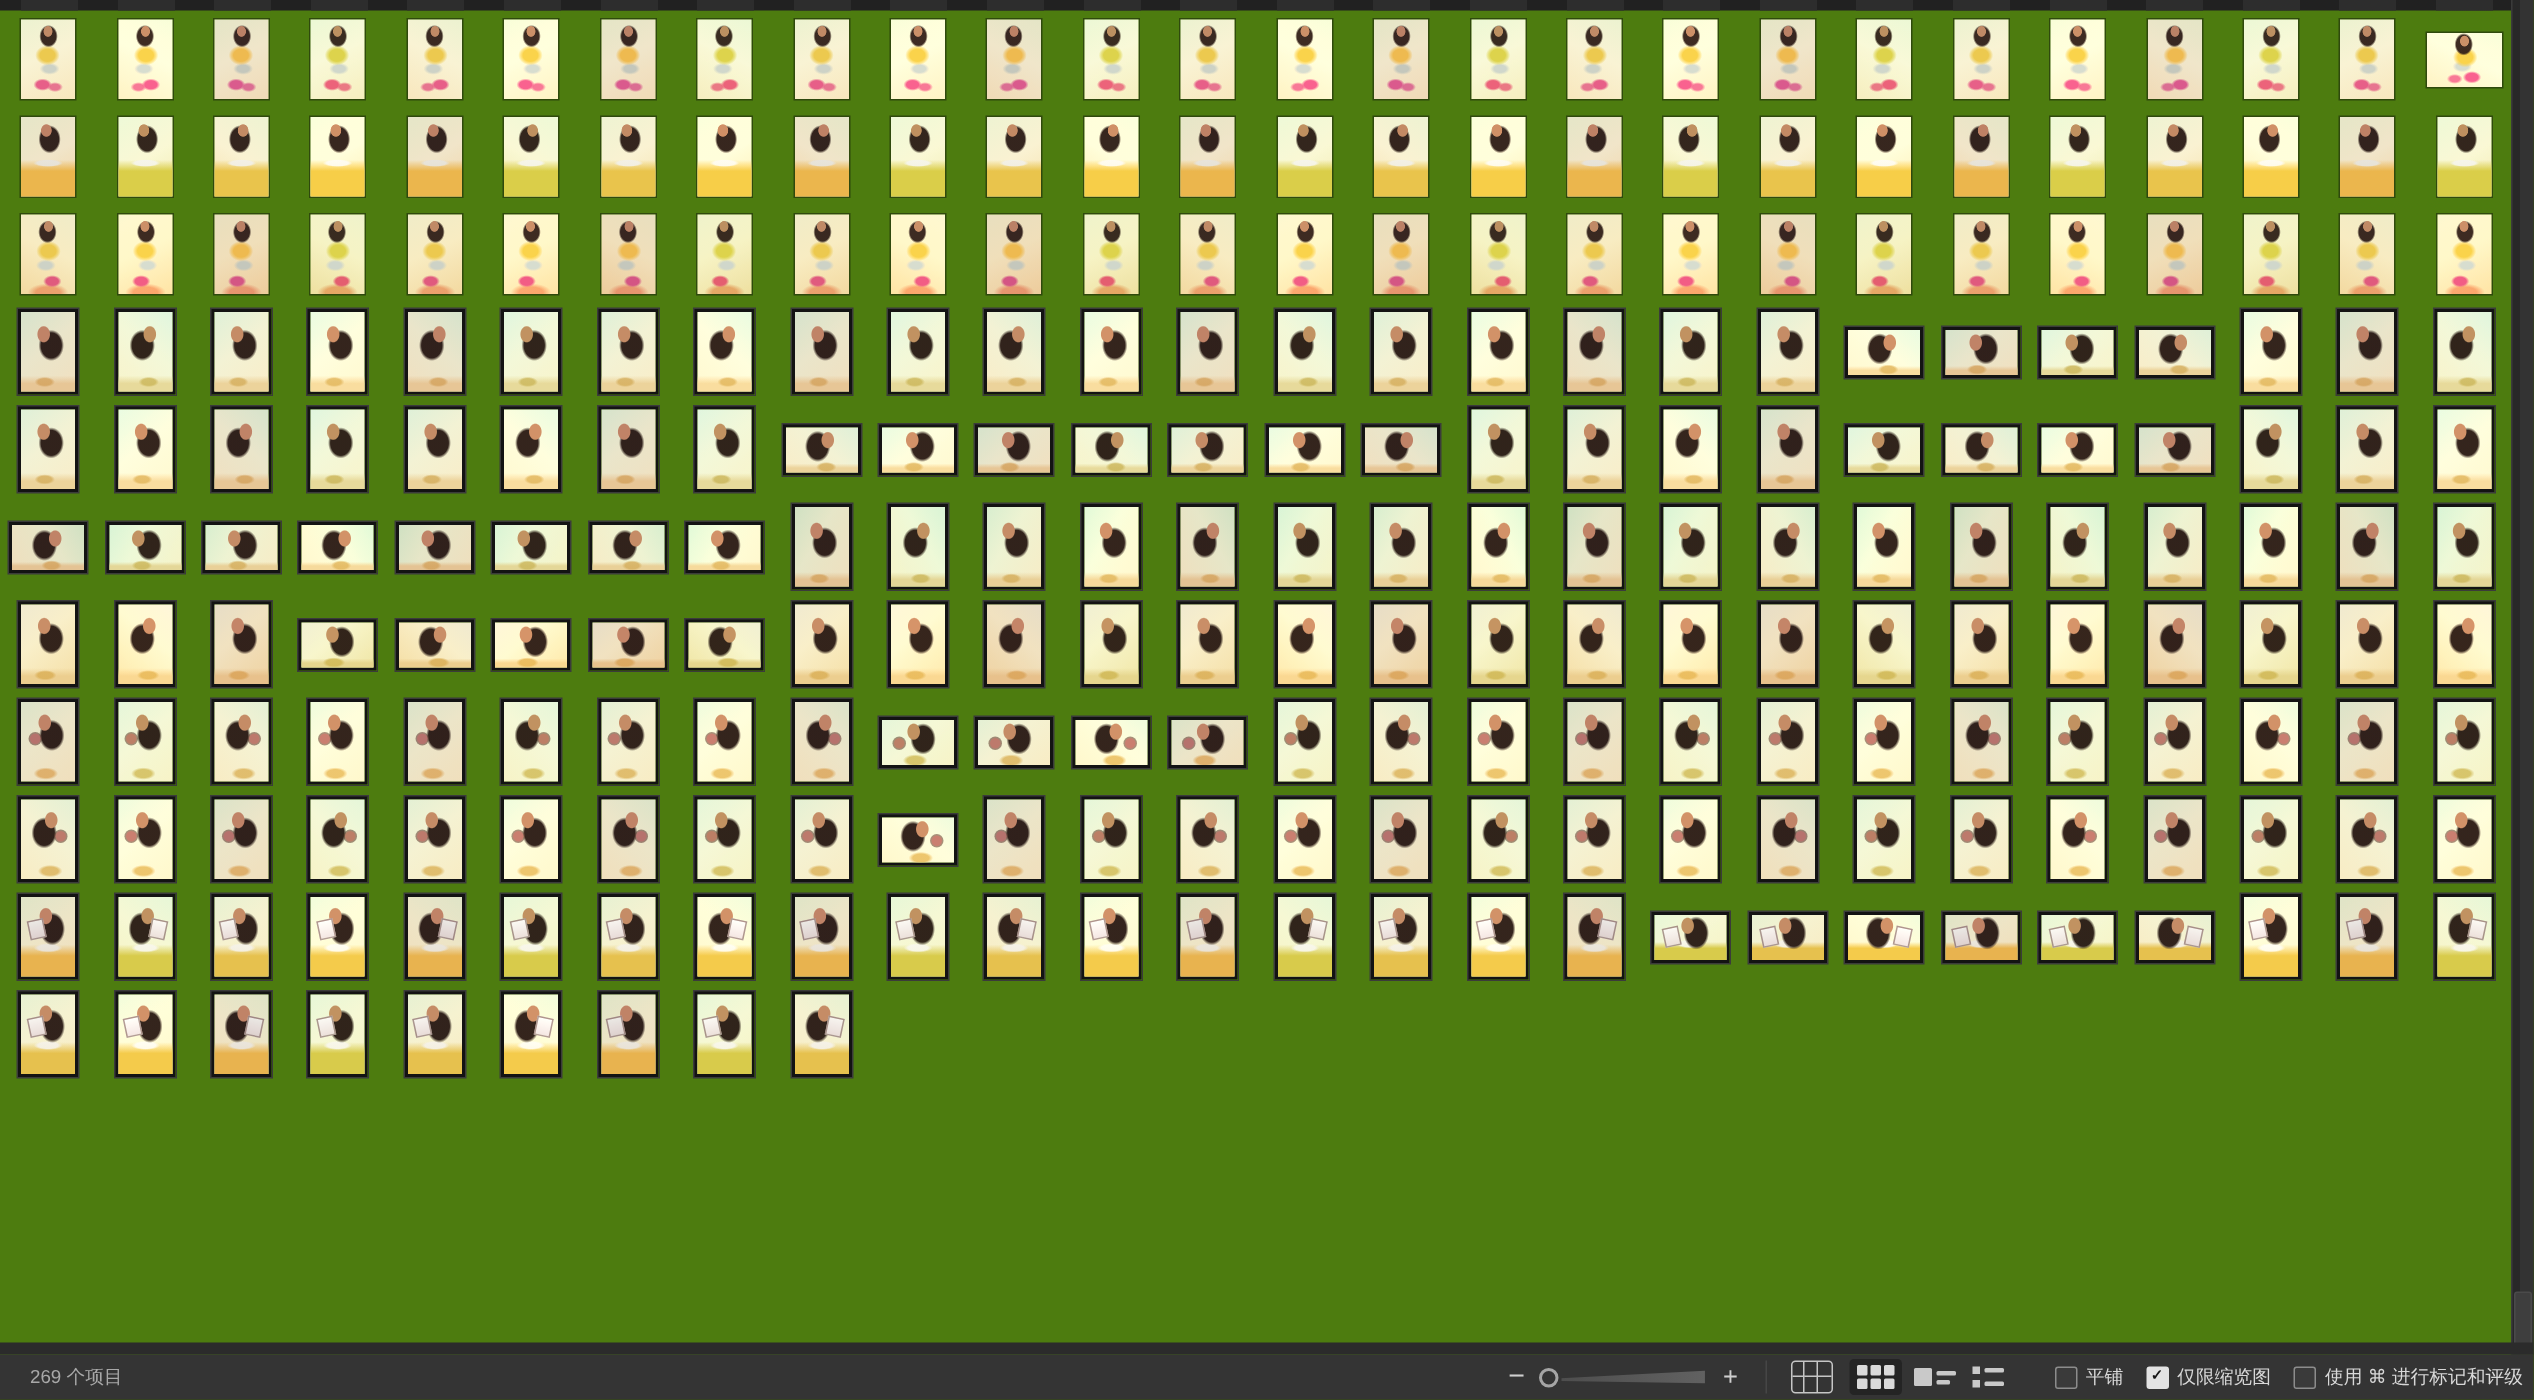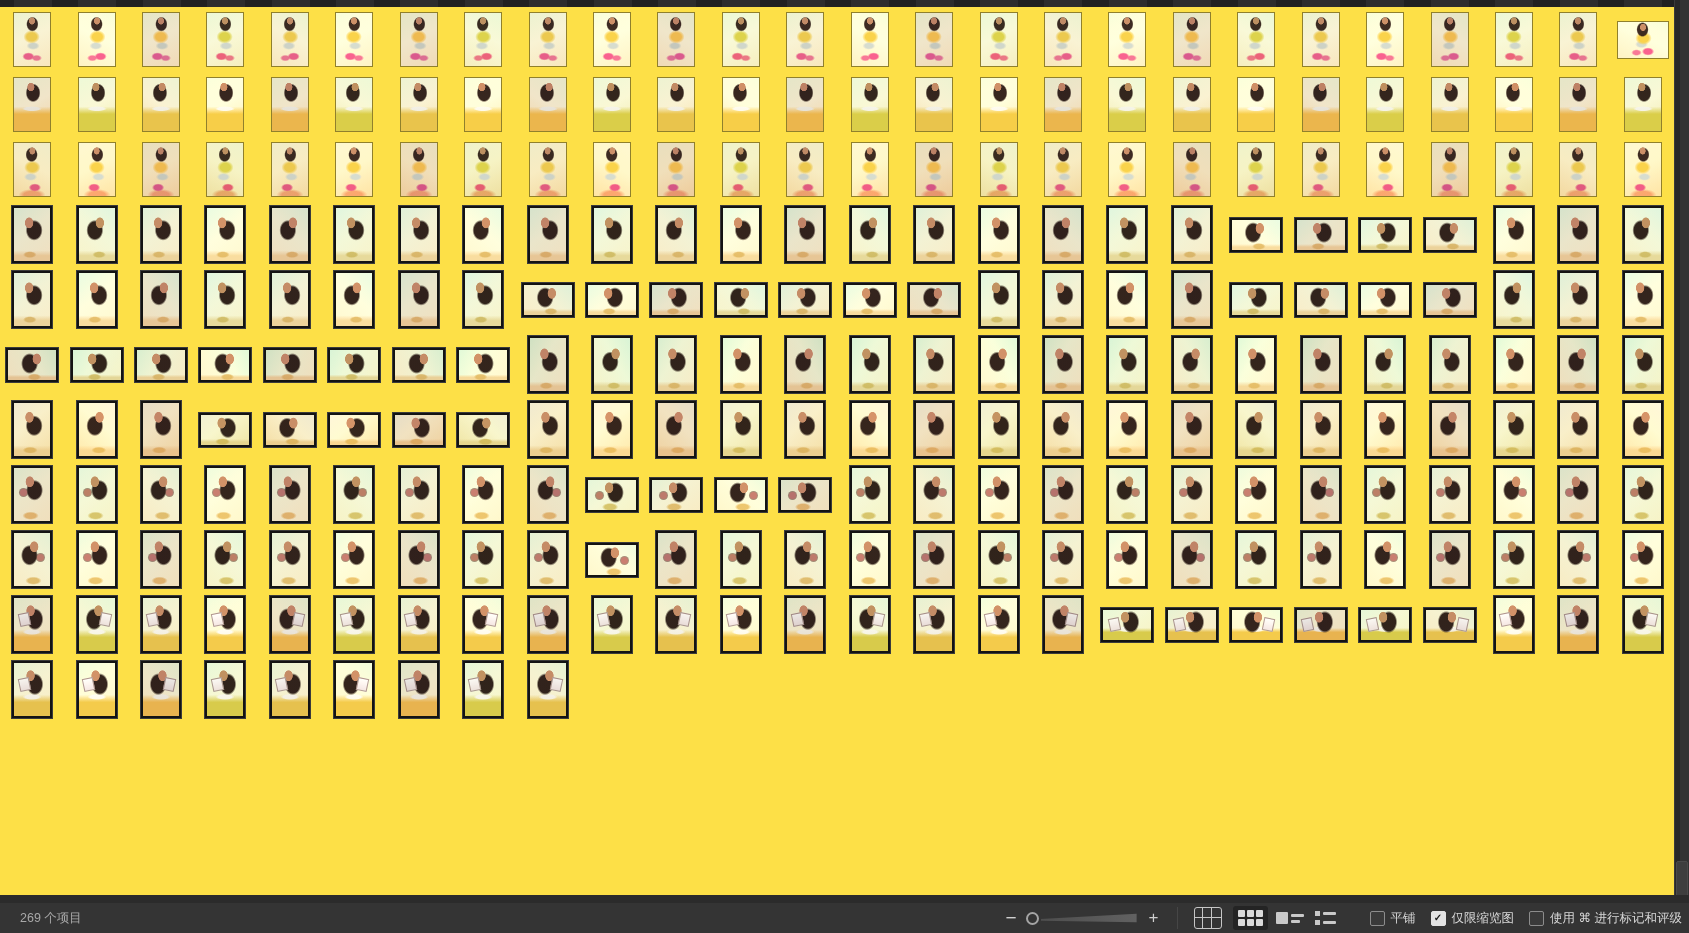--- a/index.html
+++ b/index.html
@@ -1,17 +1,17 @@
 <!DOCTYPE html>
 <html><head>
 <meta charset="utf-8">
 <style>
   html,body{margin:0;padding:0;background:#222;}
   body{width:1689px;height:933px;overflow:hidden;font-family:"Liberation Sans",sans-serif;position:relative;}
-  .app{position:absolute;inset:0;background:#fde047;}
+  .app{position:absolute;inset:0;background:#4d7c0f;}
 
   
   .top-strip{position:absolute;top:0;left:0;right:14px;height:7px;background:#212121;
     background-image:repeating-linear-gradient(90deg,transparent 0 14px,#2d2d2d 14px 52px,transparent 52px 64.4px);}
 
   
   .grid{position:absolute;top:7px;left:0;width:1675px;display:grid;
     grid-template-columns:repeat(26,1fr);grid-auto-rows:65px;}
   .cell{display:flex;align-items:center;justify-content:center;}
   .thumb{line-height:0;border:1px solid rgba(10,10,10,.45);}

